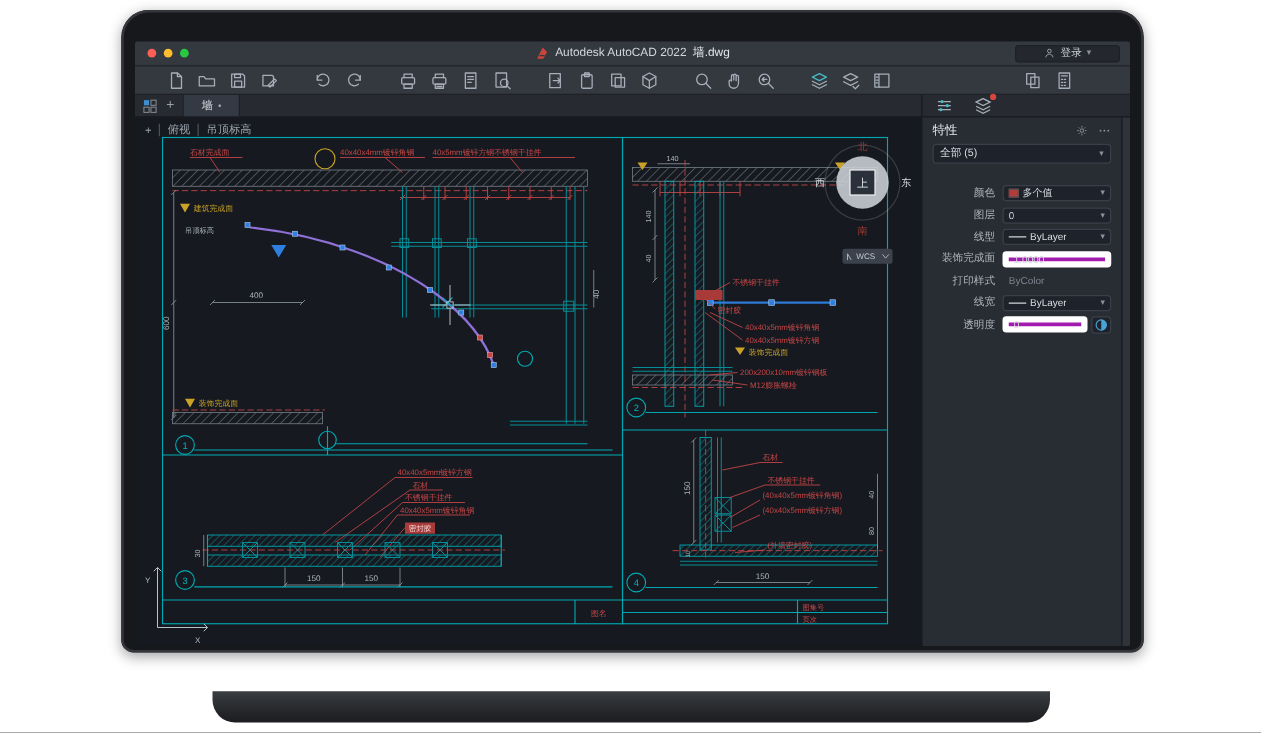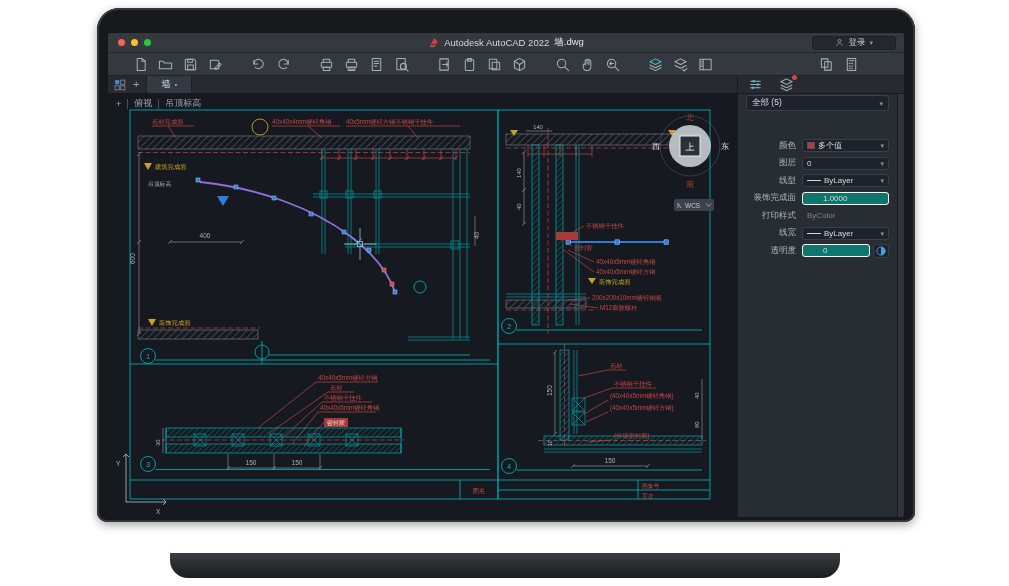--- a/index.html
+++ b/index.html
@@ -71,31 +71,31 @@
   
   .panel{width:160px;background:#282c33;border-left:1px solid #17191d;display:flex;
          flex-direction:column;flex:none}
   .panel-title-row{height:20px;display:flex;align-items:center;padding:0 8px;
                    color:#e6e9ed;font-size:10px;flex:none}
   .ph-icons{margin-left:auto;display:flex;gap:7px}
   .ph-icons svg{stroke:#8d949e;fill:none;stroke-width:1.1;color:#8d949e}
   .sel-row{margin:1px 8px 0;height:16px;background:#1e222a;border:1px solid #3a404a;border-radius:3px;
            display:flex;align-items:center;padding:0 5px;font-size:8.5px;color:#d8dce2;flex:none}
   .sel-row .chev{margin-left:auto}
-  #prop-rows{margin-top:26px}
+  #prop-rows{margin-top:15px}
   .prow{display:flex;align-items:center;height:17.5px;padding:0 8px}
   .plabel{width:56px;text-align:right;font-size:8.5px;color:#aeb4bd;padding-right:6px;flex:none}
   .pselect{flex:1;height:13px;background:#1e222a;border:1px solid #3a404a;border-radius:3px;
            display:flex;align-items:center;padding:0 4px;font-size:8px;color:#d8dce2;gap:3px;min-width:0}
   .pselect .chev{margin-left:auto}
   .ptext{overflow:hidden;white-space:nowrap}
   .swatch{width:8px;height:7px;flex:none;border:1px solid #555}
   .linesample{width:14px;border-top:1px solid #cfd4da;flex:none}
-  .pinput{flex:1;height:13px;background:#0f766e;border:1px solid #ffffff;border-radius:3px;
-          display:flex;align-items:center;padding:0 20px;font-size:8px;color:#d8dce2}
+  .pinput{flex:1;height:13px;background:#a21caf;border:5px solid #ffffff;border-radius:3px;
+          display:flex;align-items:center;padding:0 4px;font-size:8px;color:#d8dce2}
   .pread{flex:1;font-size:8px;color:#7d848e;padding-left:5px}
   .picon-btn{width:16px;height:14px;margin-left:3px;display:flex;align-items:center;justify-content:center;
              background:#1e222a;border:1px solid #3a404a;border-radius:3px}
   .dock-edge{width:7px;background:#2f333a;border-left:1px solid #17191d;flex:none}
 
   
   svg text{font-family:"Liberation Sans","DejaVu Sans",sans-serif}
   .ln-c{stroke:#00a9b2;fill:none;stroke-width:0.9}
   .ln-c2{stroke:#048d96;fill:none;stroke-width:0.8}
   .ln-r{stroke:#c64545;fill:none;stroke-width:0.7}
@@ -582,20 +582,34 @@
             </g>
 
             <g>
               <path d="M236 150h13M255.5 150h13M252 134v13M252 153v13" stroke="#ccd2d8" stroke-width="0.7"></path>
               <rect x="249.5" y="147.5" width="5" height="5" fill="none" stroke="#ccd2d8" stroke-width="0.7"></rect>
             </g>
           </svg>
         </div>
 
         <div class="panel">
+          <div class="panel-title-row">
+            <span>特性</span>
+            <span class="ph-icons">
+              <svg viewBox="0 0 16 16" width="11" height="11">
+                <circle cx="8" cy="8" r="2"></circle>
+                  <path d="M8 2.5v2M8 11.5v2M2.5 8h2M11.5 8h2M4.2 4.2l1.4 1.4M10.4 10.4l1.4 1.4M11.8 4.2l-1.4 1.4M5.6 10.4l-1.4 1.4"></path>
+              </svg>
+              <svg viewBox="0 0 16 16" width="11" height="11">
+                <circle cx="3.5" cy="8" r="1.1" fill="#8d949e" stroke="none"></circle>
+                  <circle cx="8" cy="8" r="1.1" fill="#8d949e" stroke="none"></circle>
+                  <circle cx="12.5" cy="8" r="1.1" fill="#8d949e" stroke="none"></circle>
+              </svg>
+            </span>
+          </div>
           <div class="sel-row">
             <span>全部 (5)</span>
             <span class="chev">▾</span>
           </div>
           <div id="prop-rows">
               <div class="prow">
                 <span class="plabel">颜色</span>
                 <div class="pselect">
                   <span class="swatch" style="background: rgb(178, 60, 60);"></span>
                   <span class="ptext">多个值</span>

